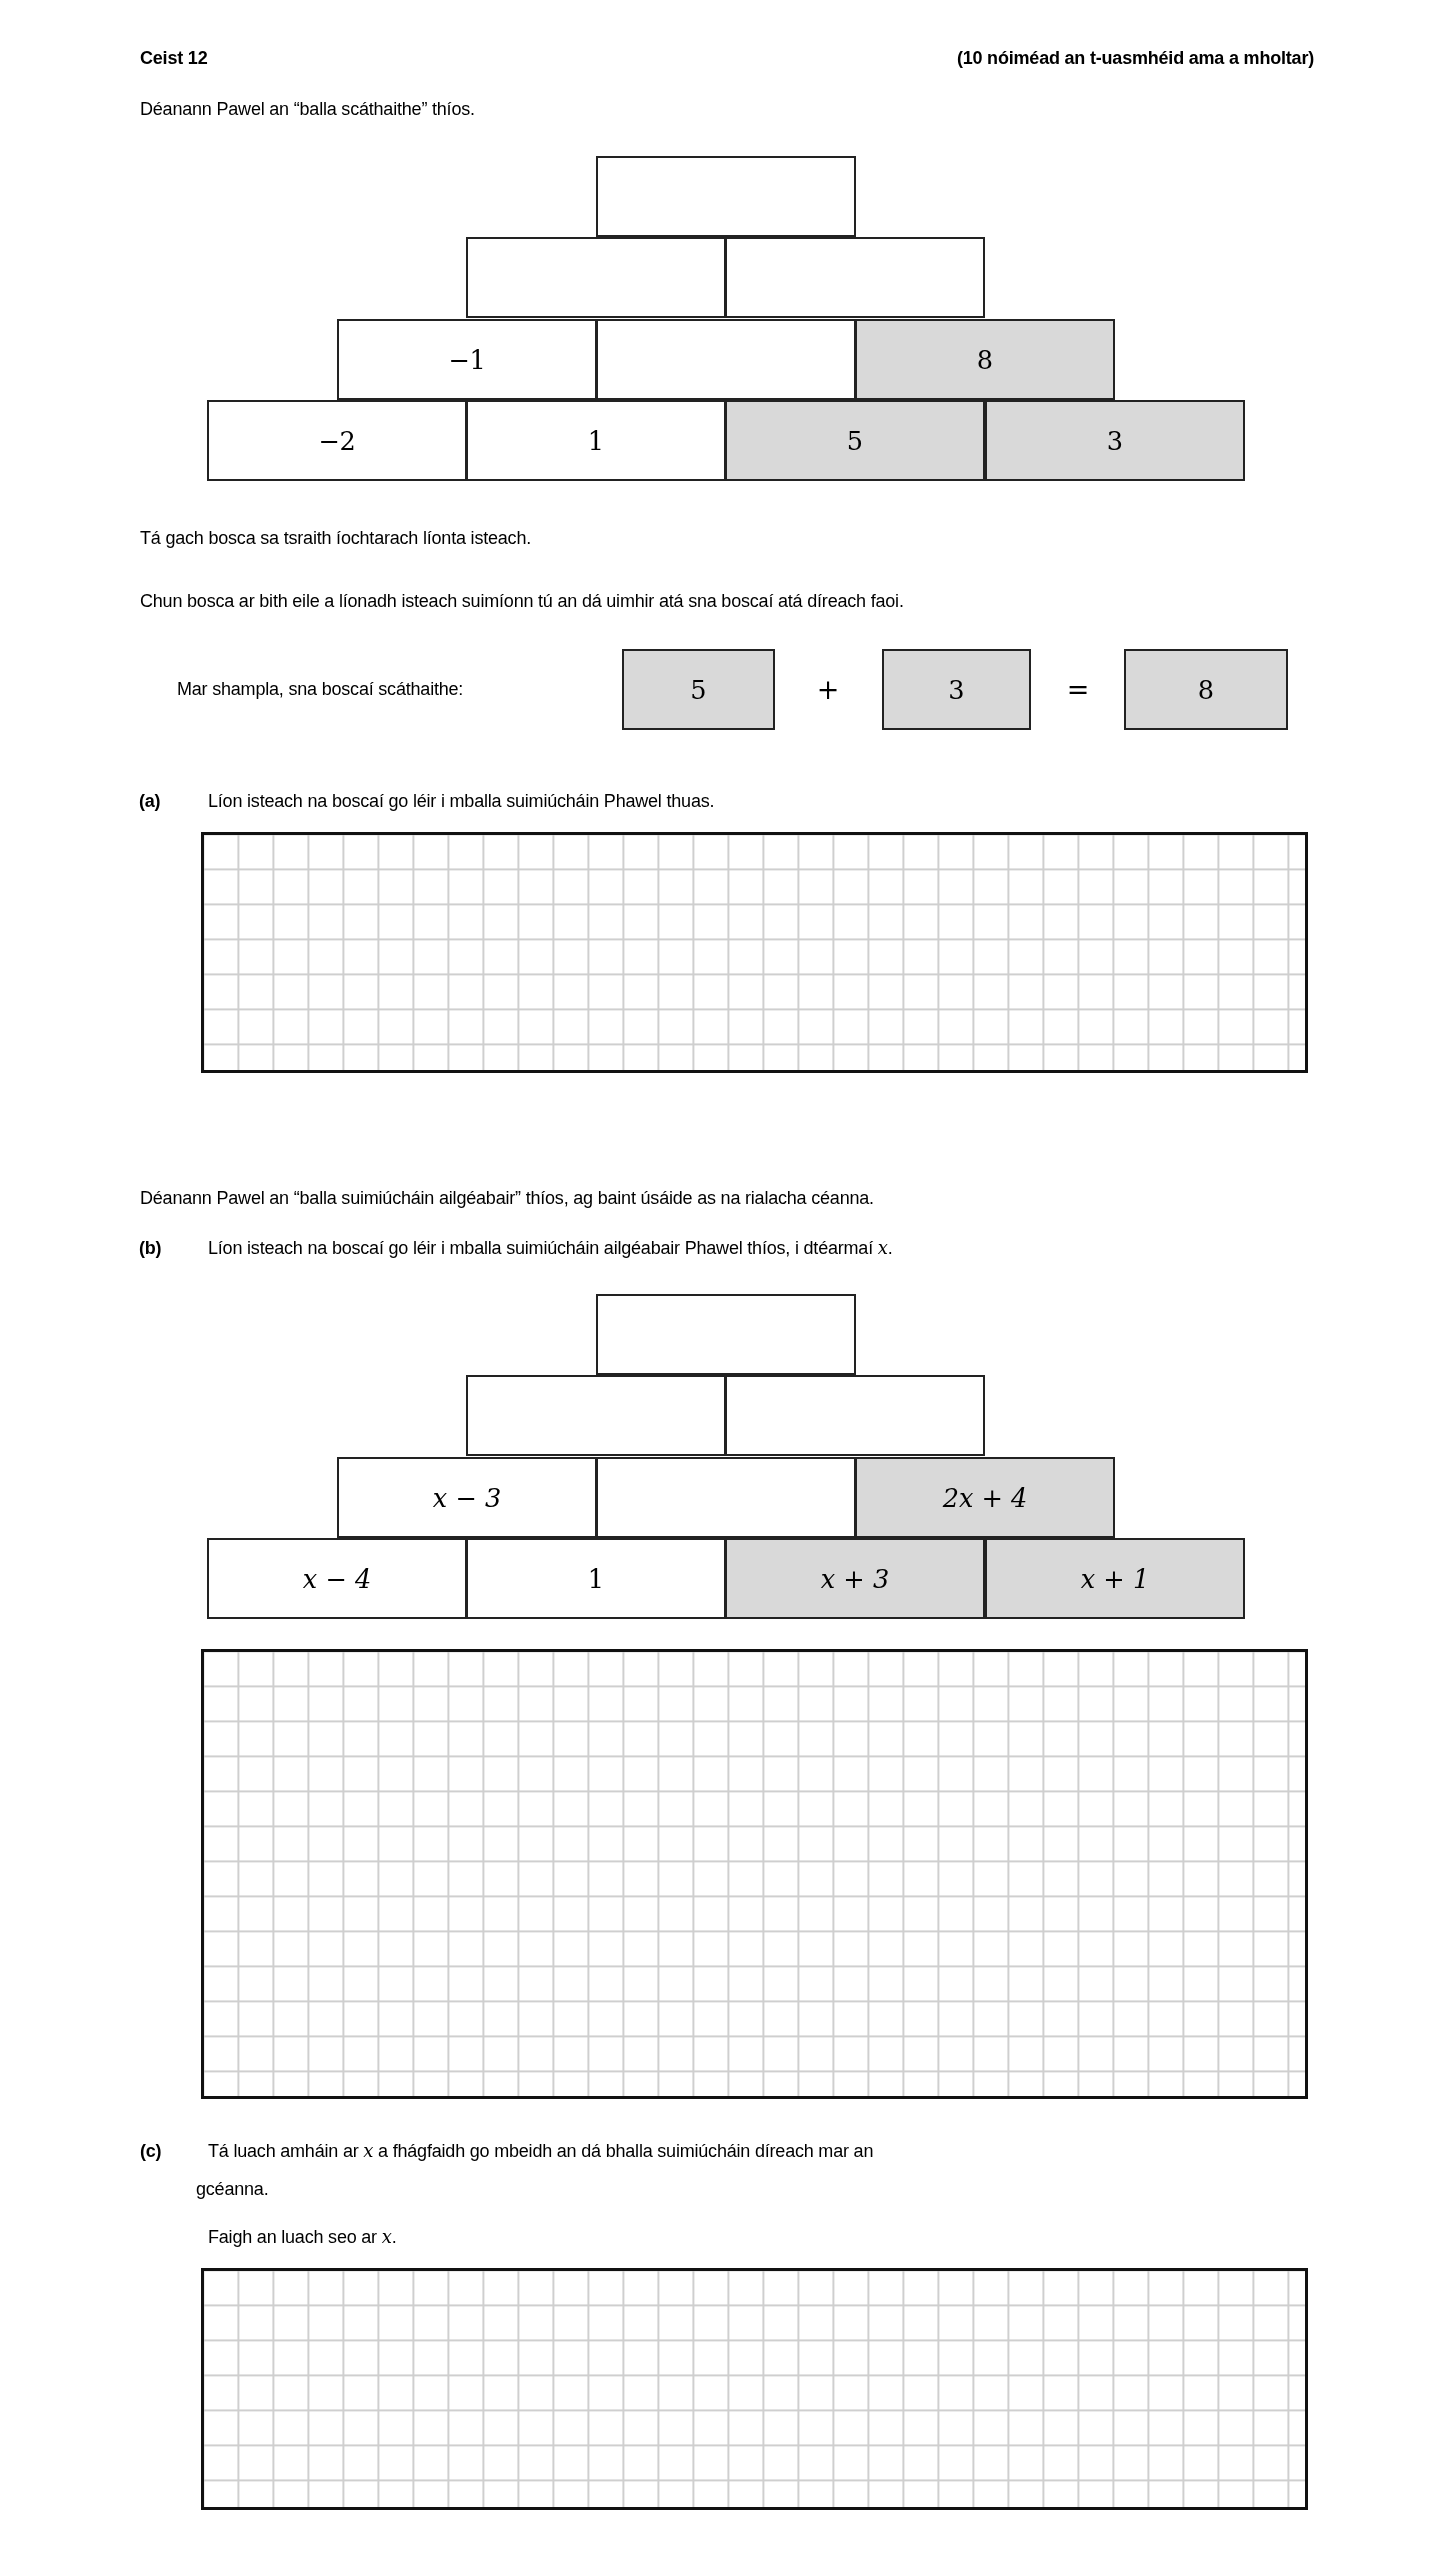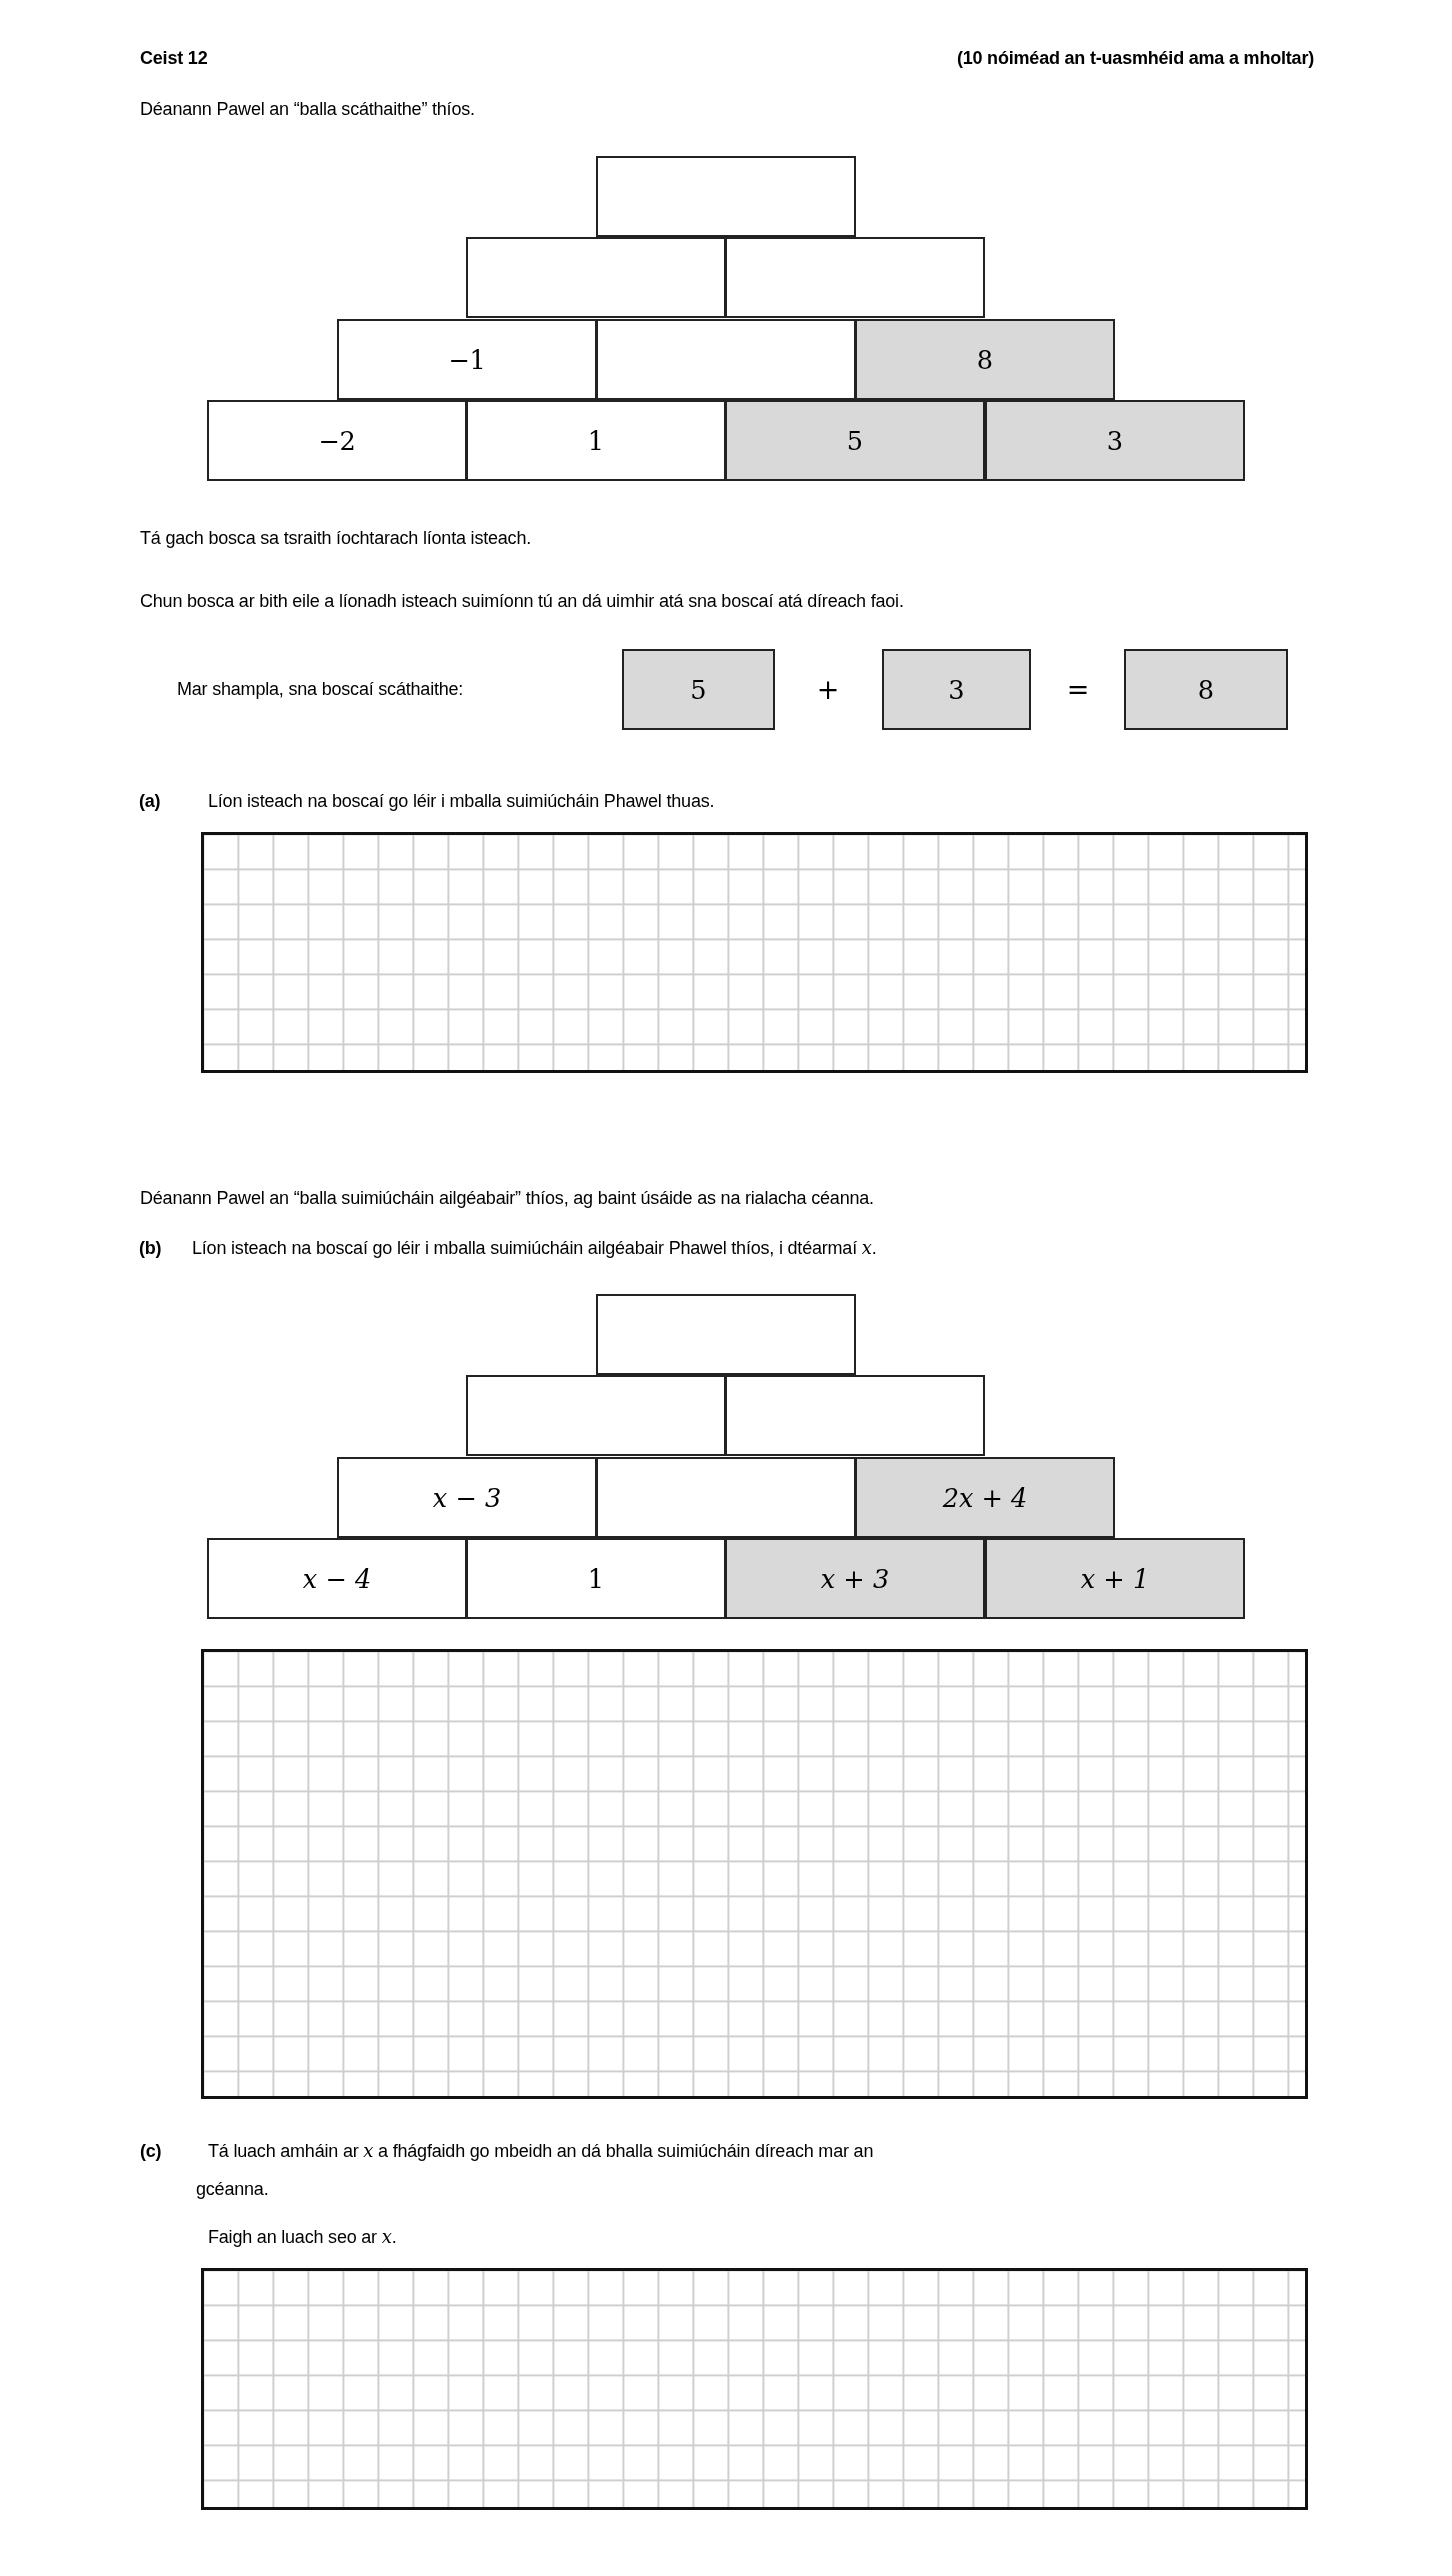--- a/index.html
+++ b/index.html
@@ -61,21 +61,21 @@
   <div class="op" style="left:1078px;">=</div>
   <div class="exbox" style="left:1124px; width:164px;">8</div>
 </div>
 
 <div class="txt bold" style="left:139px; top:801px;">(a)</div>
 <div class="txt" style="left:208px; top:801px;">Líon isteach na boscaí go léir i mballa suimiúcháin Phawel thuas.</div>
 <div class="grid" style="top:832px; height:241px;"></div>
 
 <div class="txt" style="left:140px; top:1198px;">Déanann Pawel an “balla suimiúcháin ailgéabair” thíos, ag baint úsáide as na rialacha céanna.</div>
 <div class="txt bold" style="left:139px; top:1248px;">(b)</div>
-<div class="txt" style="left:192px; top:1248px;"><span>Líon isteach na boscaí go léir i mballa suimiúcháin ailgéabair Phawel thíos, i dtéarmaí</span> <span class="mi">x</span><span>.</span></div>
+<div class="txt" style="left:208px; top:1248px;"><span>Líon isteach na boscaí go léir i mballa suimiúcháin ailgéabair Phawel thíos, i dtéarmaí</span> <span class="mi">x</span><span>.</span></div>
 
 <div>
   <div class="brick" style="left:596px; top:1294px;"></div>
   <div class="brick" style="left:466px; top:1375px;"></div>
   <div class="brick" style="left:725px; top:1375px;"></div>
   <div class="brick mi" style="left:337px; top:1457px;">x − 3</div>
   <div class="brick" style="left:596px; top:1457px;"></div>
   <div class="brick shaded mi" style="left:855px; top:1457px;text-align:right;">2x + 4</div>
   <div class="brick mi" style="left:207px; top:1538px;">x − 4</div>
   <div class="brick" style="left:466px; top:1538px;">1</div>

